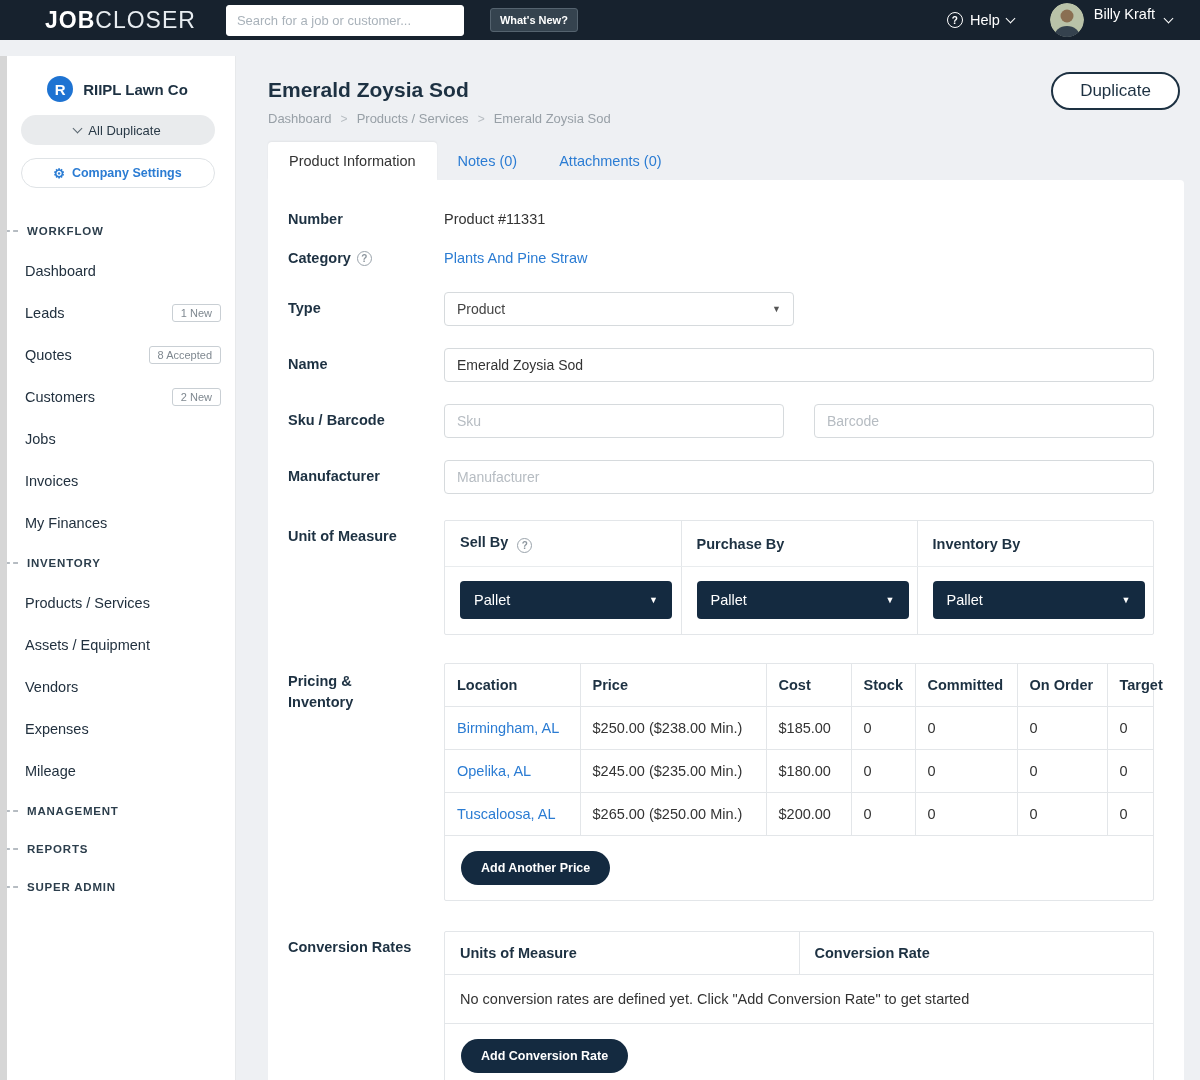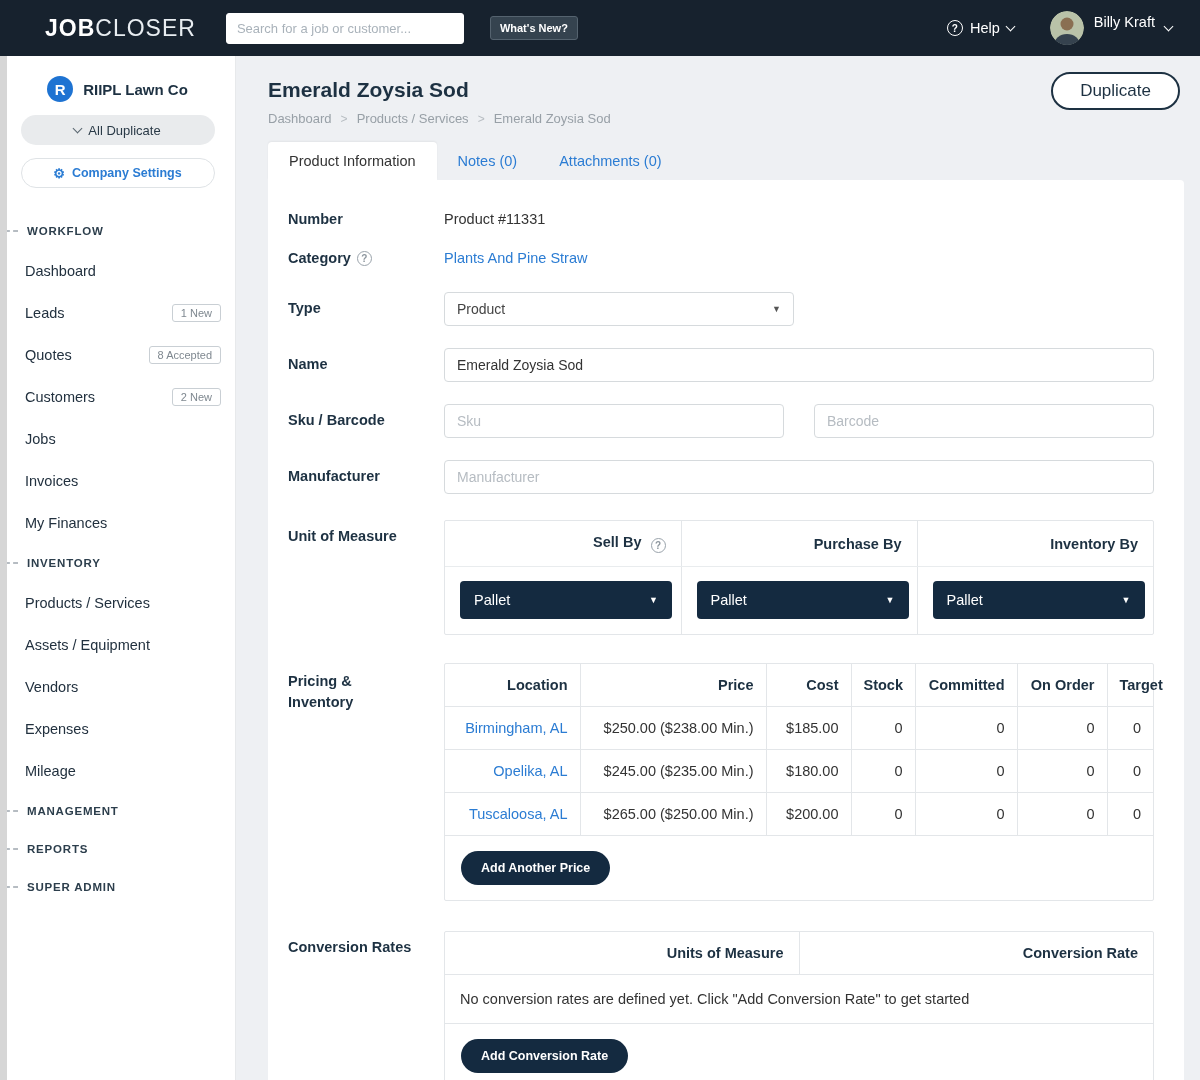--- a/index.html
+++ b/index.html
@@ -1,20 +1,20 @@
 <!DOCTYPE html>
 <html><head>
 <meta charset="utf-8">
 <style>
   * { box-sizing: border-box; margin: 0; padding: 0; }
   html,body { width:1200px; height:1080px; overflow:hidden;
     font-family:"Liberation Sans", sans-serif; background:#eef0f3; }
 
   
-  .topbar { position:absolute; top:0; left:0; width:1200px; height:56px;
+  .topbar { position:absolute; top:0; left:0; width:1200px; height:40px;
     background:#17222e; display:flex; align-items:center; z-index:20; }
   .logo { margin-left:45px; font-size:23px; letter-spacing:1px; white-space:nowrap; }
   .logo .lb { color:#ffffff; font-weight:800; }
   .logo .ll { color:#e8edf1; font-weight:300; }
   .search-wrap { margin-left:30px; }
   .search-input { width:238px; height:31px; border:1px solid #ffffff; border-radius:3px;
     padding:0 10px; font-size:13px; color:#333; outline:none; font-family:inherit; }
   .search-input::placeholder { color:#a9b2ba; }
   .whatsnew { margin-left:26px; background:#35434f; border:1px solid #55636f; color:#fff;
     font-size:11px; font-weight:700; padding:5px 9px; border-radius:3px; cursor:pointer;
@@ -92,21 +92,21 @@
   .tinput::placeholder { color:#b6bcc2; }
   .w-half-row { display:flex; gap:30px; }
   .w-half { width:calc(50% - 15px); }
   .select-box { width:350px; height:34px; border:1px solid #d6dadd; border-radius:4px;
     display:flex; align-items:center; justify-content:space-between; padding:0 12px;
     font-size:14px; color:#444; cursor:pointer; background:#fff; }
   .select-caret { font-size:9px; color:#555; }
 
   .boxtable { border:1px solid #e3e6e9; border-radius:2px; }
   table { width:100%; border-collapse:collapse; table-layout:fixed; }
-  th, td { text-align:right; font-size:14.5px; padding:13px 15px; }
+  th, td { text-align:left; font-size:14.5px; padding:13px 15px; }
   th { font-weight:700; color:#1d3142; }
   td { color:#333; }
   .uom-table th { border-bottom:1px solid #e9ecee; }
   .uom-table th:not(:last-child), .uom-table td:not(:last-child) { border-right:1px solid #e3e6e9; }
   .uom-table td { padding:14px 15px 15px 15px; }
   .dark-select { width:212px; height:38px; background:#142a40; border-radius:4px; color:#fff;
     display:flex; align-items:center; justify-content:space-between; padding:0 14px;
     font-size:14.5px; font-weight:500; cursor:pointer; }
   .dark-caret { font-size:9px; color:#fff; }
 

